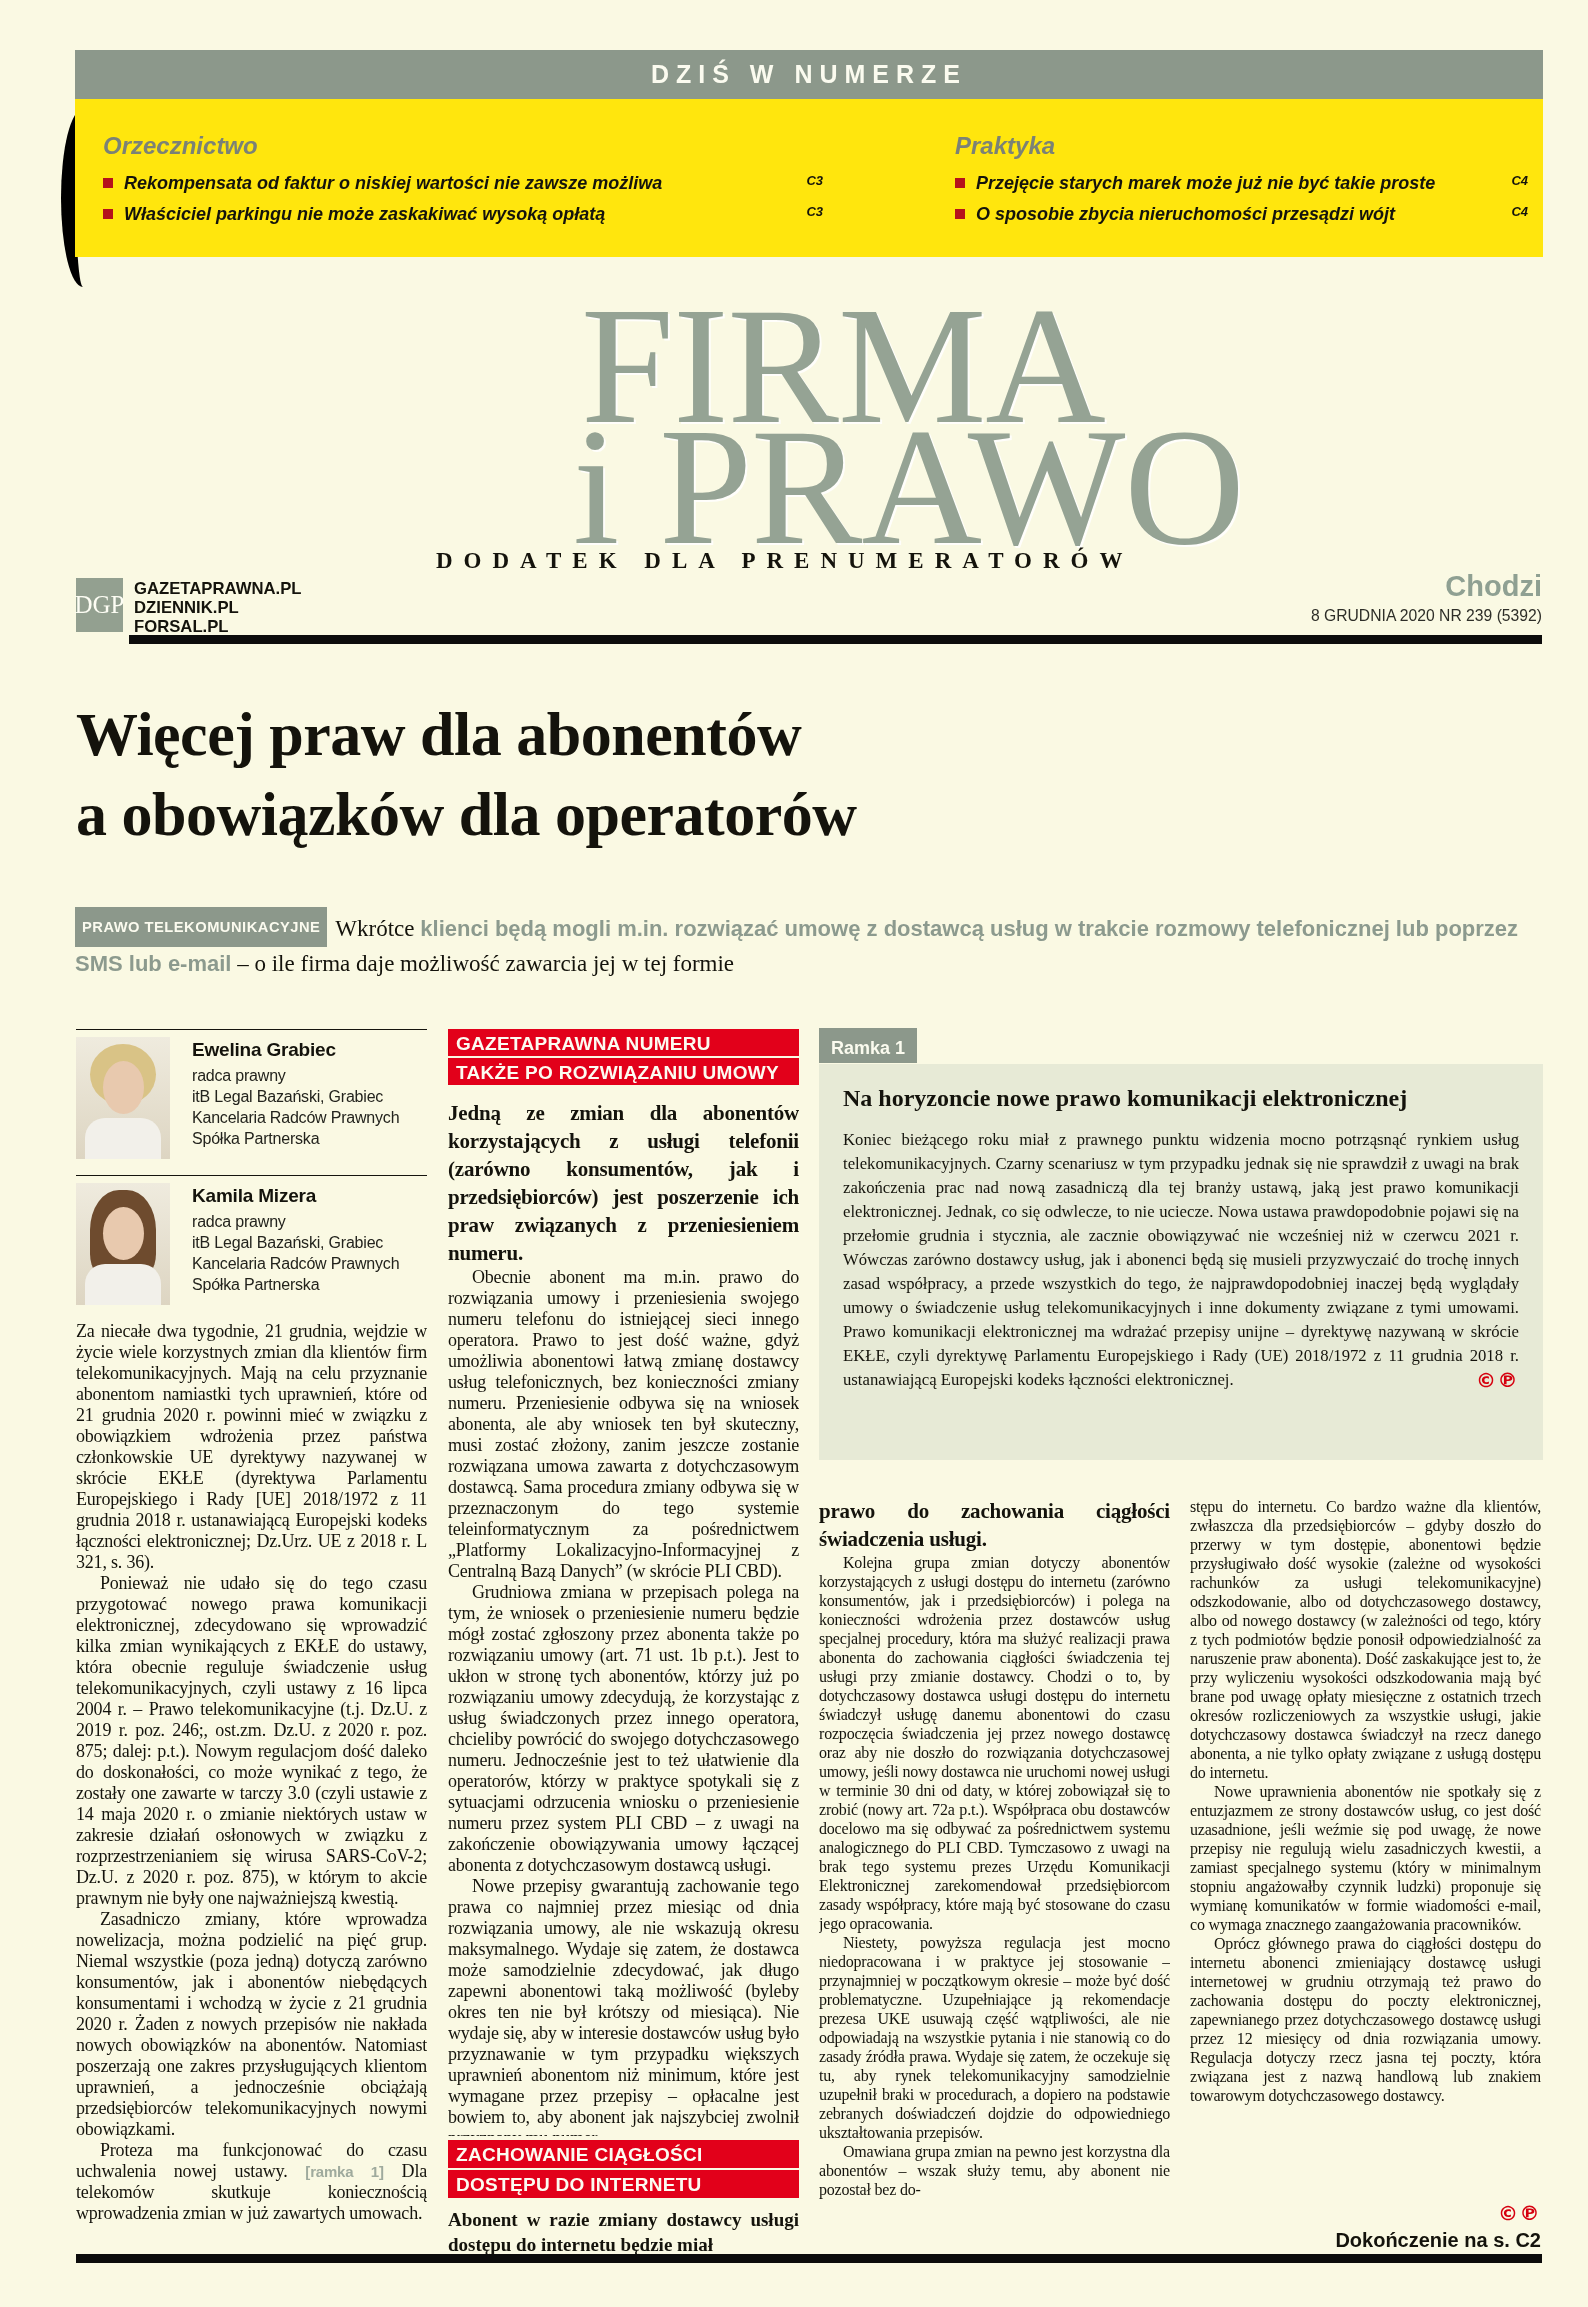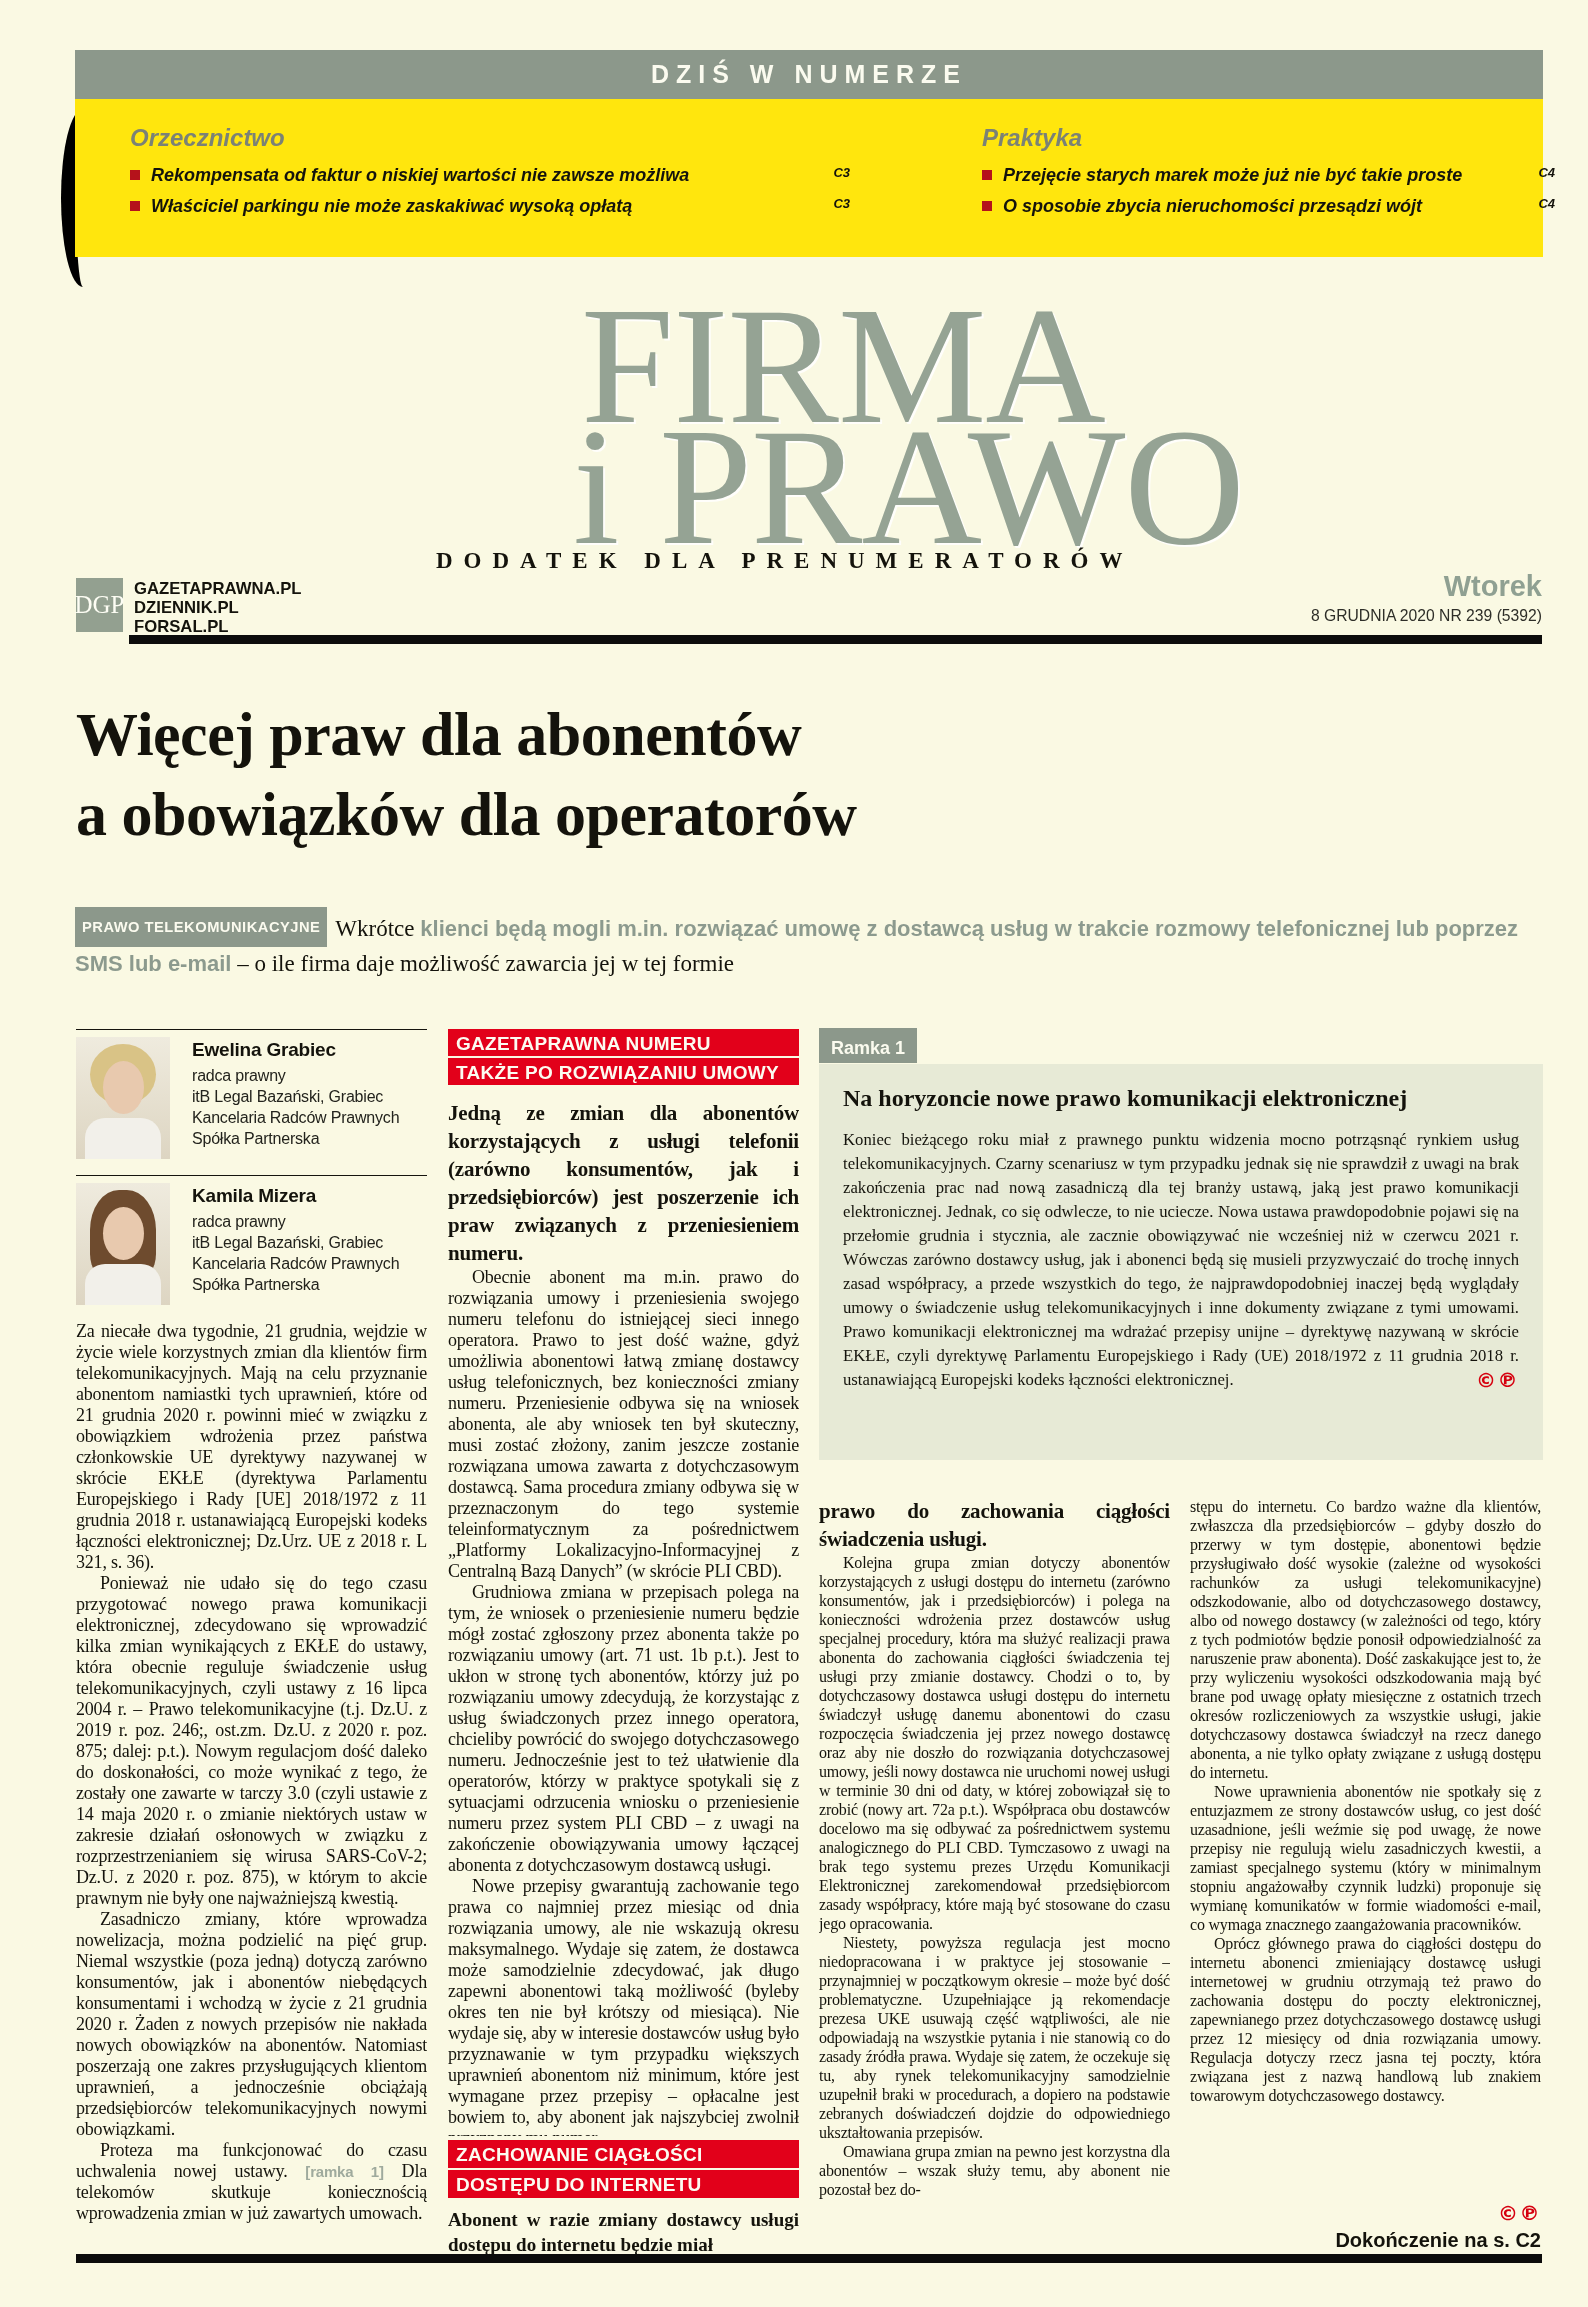--- a/index.html
+++ b/index.html
@@ -9,21 +9,21 @@
     font-family:"Liberation Serif","DejaVu Serif",serif; color:#14130C;
   }
   
   .banner { position:absolute; left:75px; top:50px; width:1468px; height:49px;
     background:#8C988B; display:flex; align-items:center; justify-content:center; }
   .banner span { color:#FBFBEF; font-family:"Liberation Sans",sans-serif; font-weight:bold;
     font-size:25px; letter-spacing:7px; }
   .curl { position:absolute; left:61px; top:109px; width:29px; height:178px;
     border-left:15px solid #000; border-radius:50% / 50%; }
   .digest { position:absolute; left:75px; top:99px; width:1468px; height:158px; background:#FFE60D; }
-  .digest-col { position:absolute; top:8px; height:100%;margin-left:27px; }
+  .digest-col { position:absolute; top:16px; height:100%; }
   .digest-col.left  { left:28px;  width:720px; }
   .digest-col.right { left:880px; width:573px; }
   .digest-header { font-family:"Liberation Sans",sans-serif; font-style:italic; font-weight:bold;
     font-size:24px; color:#7B8276; margin:17px 0 13px; }
   .digest-item { display:flex; align-items:flex-start; gap:11px; margin-bottom:10px;
     font-family:"Liberation Sans",sans-serif; font-style:italic; font-weight:bold; font-size:18px; }
   .digest-bullet { width:10px; height:10px; background:#B5121B; margin-top:4.6px; flex:none; }
   .digest-text { flex:1; }
   .digest-page { font-size:13px; padding-left:10px; }
   
@@ -136,21 +136,21 @@
   <div class="mast1">FIRMA</div>
   <div class="mast2">i PRAWO</div>
   <div class="mast-sub">DODATEK DLA PRENUMERATORÓW</div>
 
   <div class="dgp">DGP</div>
   <div class="dgp-sites">
     <div>GAZETAPRAWNA.PL</div>
     <div>DZIENNIK.PL</div>
     <div>FORSAL.PL</div>
   </div>
-  <div class="issue-weekday">Wtorek</div>
+  <div class="issue-weekday">Chodzi</div>
   <div class="issue-date">8 GRUDNIA 2020  NR 239 (5392)</div>
   <div class="toprule"></div>
 
   <h1 class="headline">
     <span>Więcej praw dla abonentów</span><br>
     <span>a obowiązków dla operatorów</span>
   </h1>
 
   <div class="kicker">
     <span class="kicker-tag">PRAWO TELEKOMUNIKACYJNE</span><span>Wkrótce</span>

